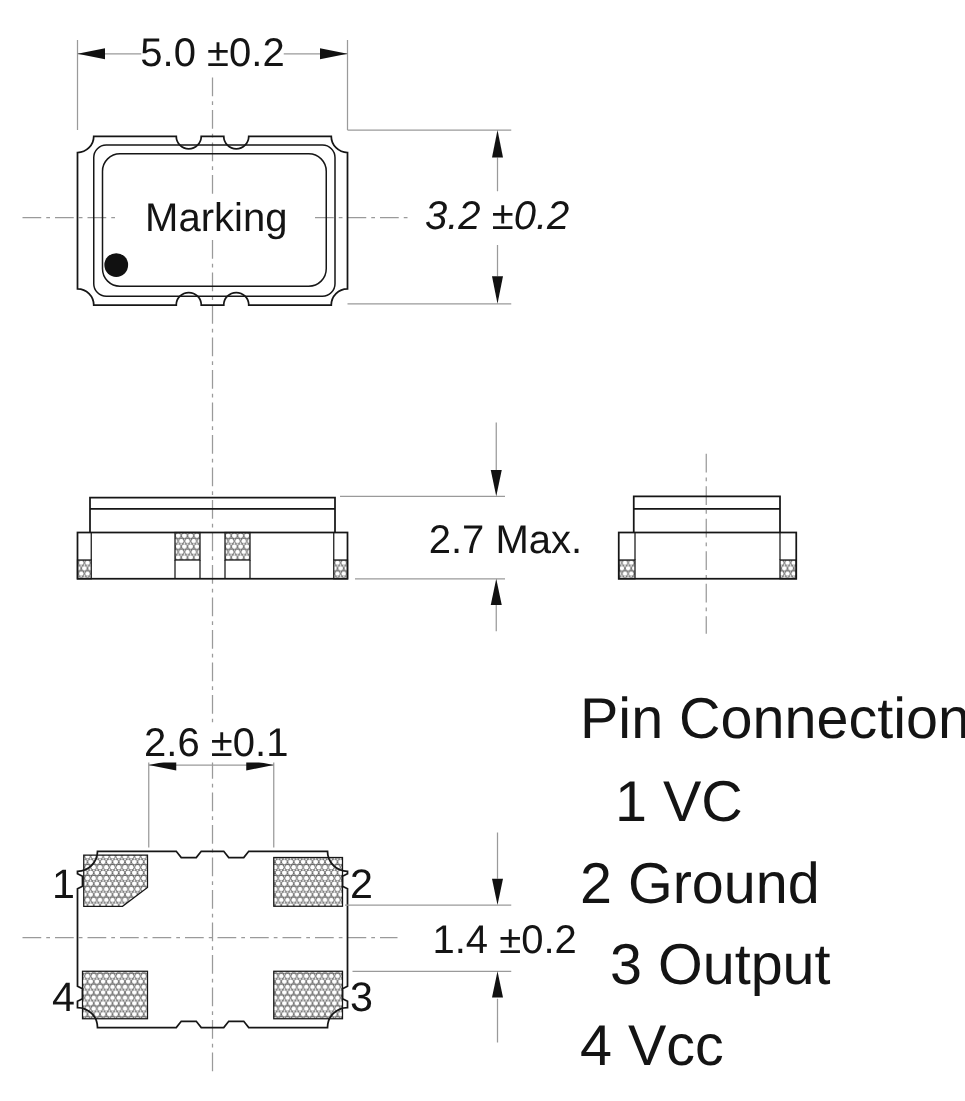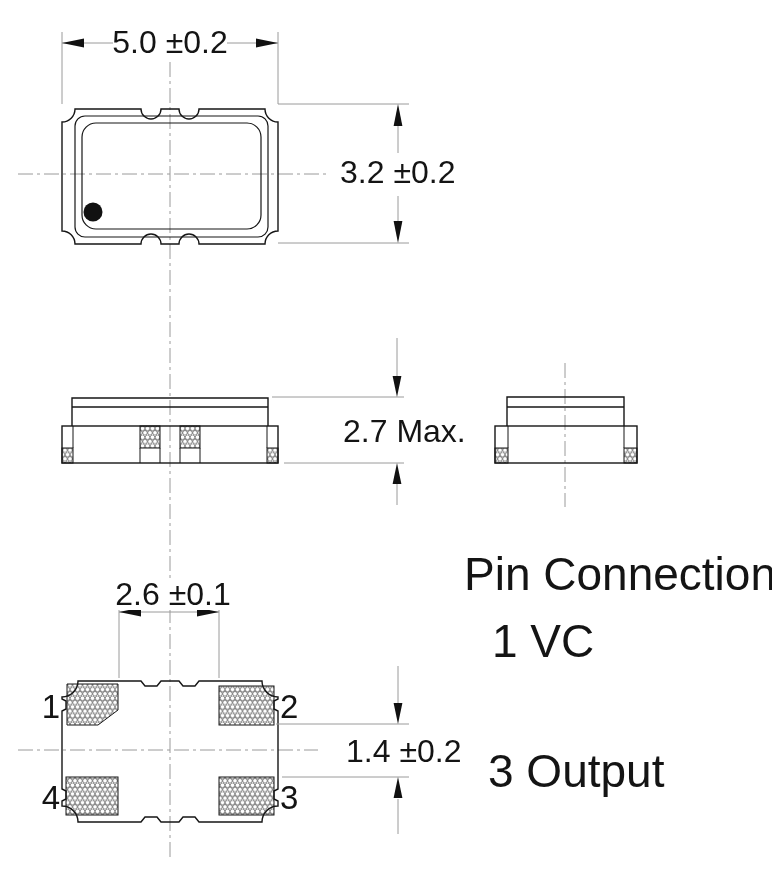--- a/index.html
+++ b/index.html
@@ -143,31 +143,34 @@
         <line x1="398" y1="666" x2="398" y2="703"></line>
         <line x1="398" y1="799" x2="398" y2="834"></line>
       </g>
       <polygon points="398,724 393.6,703 402.4,703" fill="#111"></polygon>
       <polygon points="398,777 393.6,798 402.4,798" fill="#111"></polygon>
     </g>
   </svg>
 
   <div class="lbl dim ctr" style="left:62px;top:26px;width:216px;">5.0 ±0.2</div>
 
-  <div class="lbl dim" style="left:340px;top:156px;">3.2 ±0.2</div>
+  <div class="lbl dim" style="left:340px;top:156px;font-style:italic;">3.2 ±0.2</div>
 
+  <div class="lbl dim ctr onwhite" style="left:95px;top:158px;width:150px;">Marking</div>
 
   <div class="lbl dim" style="left:343px;top:415px;">2.7 Max.</div>
 
   <div class="lbl dim ctr onwhite" style="left:110px;top:578px;width:120px;">2.6 ±0.1</div>
 
   <div class="lbl dim" style="left:346px;top:735px;">1.4 ±0.2</div>
 
   <div class="lbl pinnum" style="left:28px;top:690px;width:32px;text-align:right;">1</div>
   <div class="lbl pinnum" style="left:280px;top:690px;">2</div>
   <div class="lbl pinnum" style="left:28px;top:781px;width:32px;text-align:right;">4</div>
   <div class="lbl pinnum" style="left:280px;top:781px;">3</div>
 
   <div class="lbl pc-title" style="left:464px;top:551px;">Pin Connection</div>
   <div class="lbl pc-item" style="left:464px;top:618px;margin-left:28px;">1 VC</div>
+  <div class="lbl pc-item" style="left:464px;top:683px;">2 Ground</div>
   <div class="lbl pc-item" style="left:444px;top:748px;margin-left:44px;">3 Output</div>
+  <div class="lbl pc-item" style="left:464px;top:813px;">4 Vcc</div>
 
 </div>
 
 </body></html>

